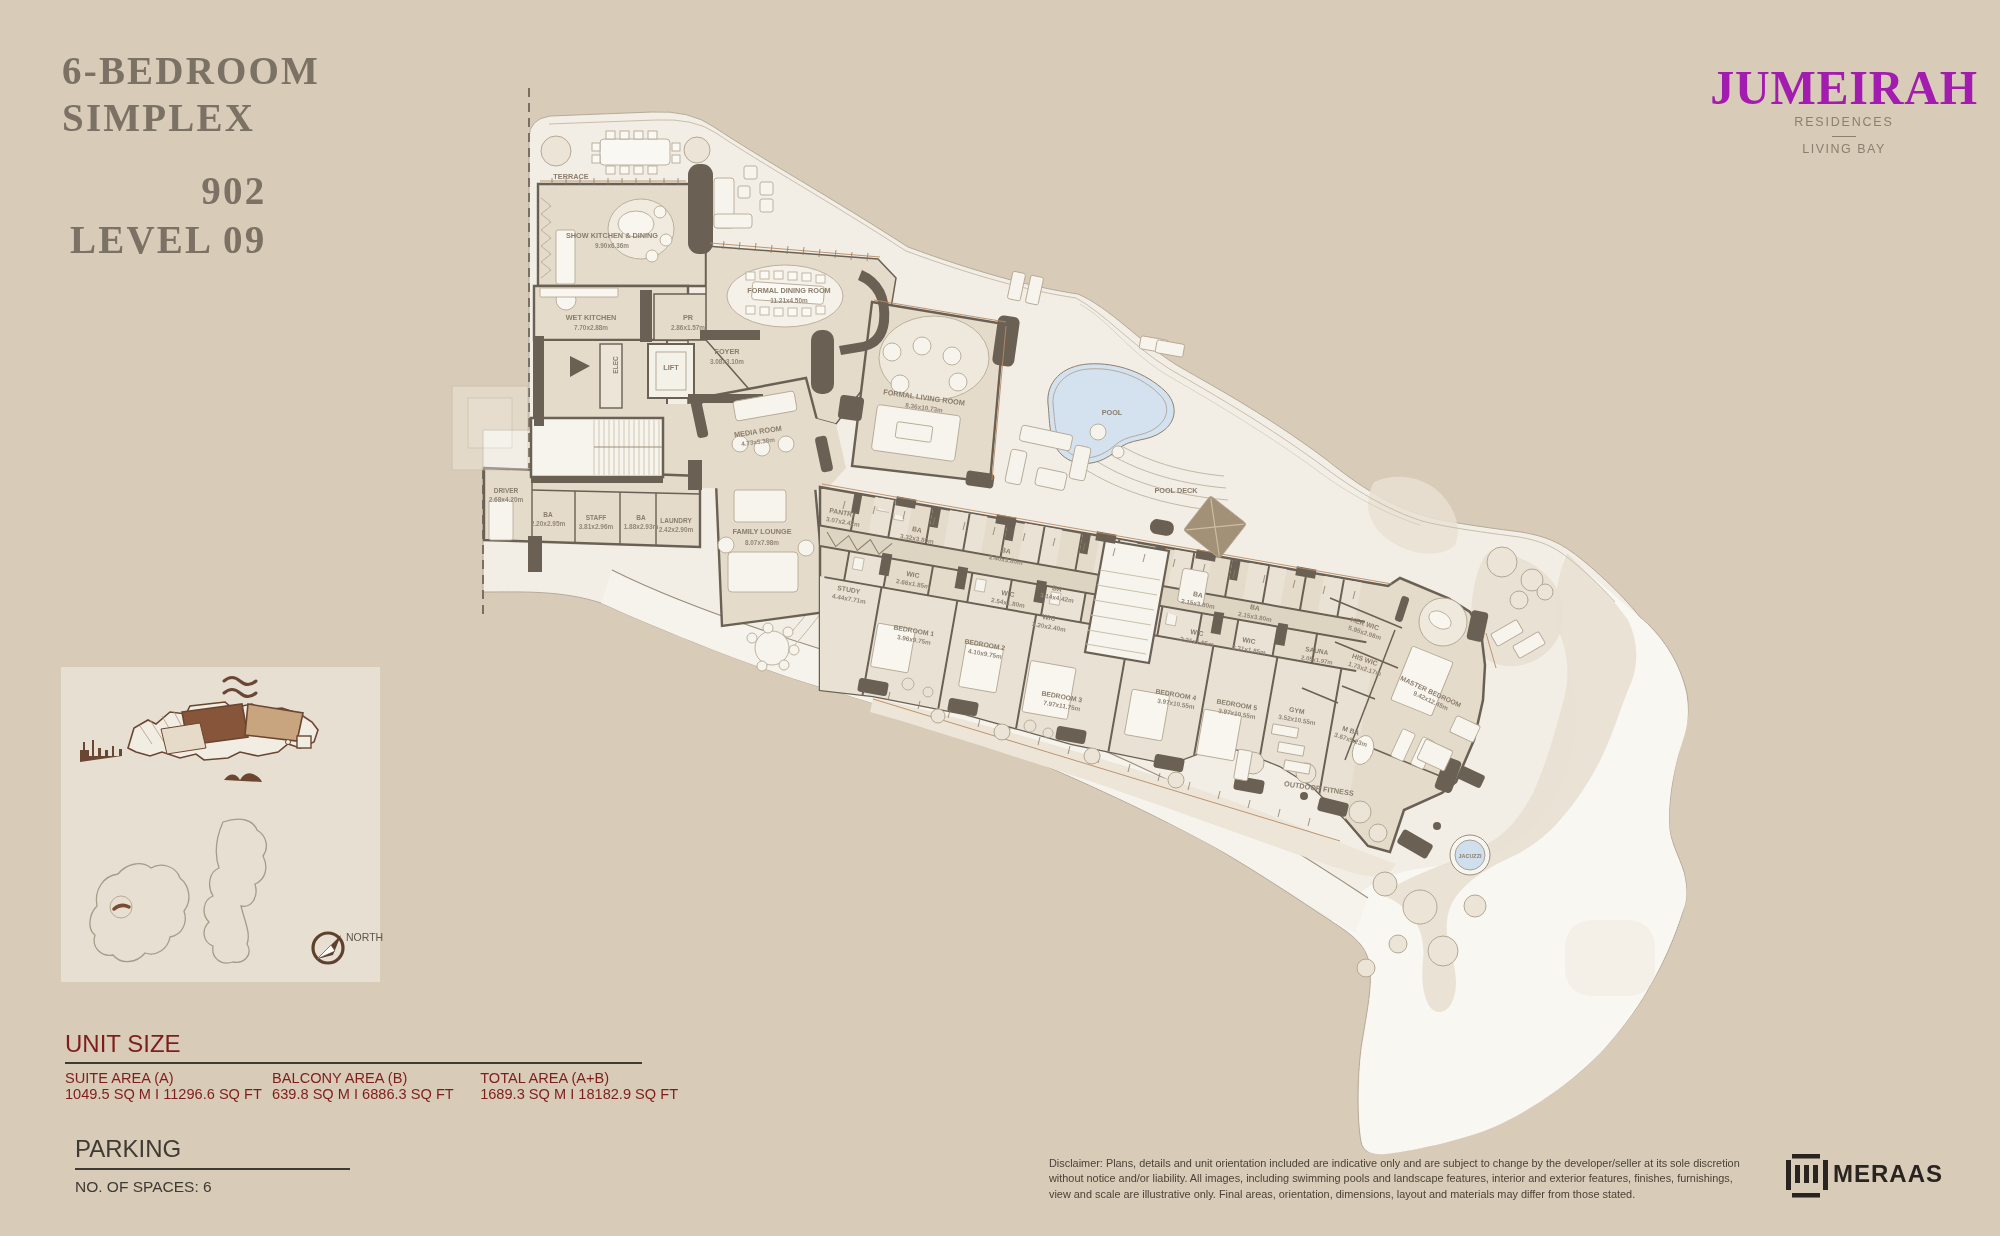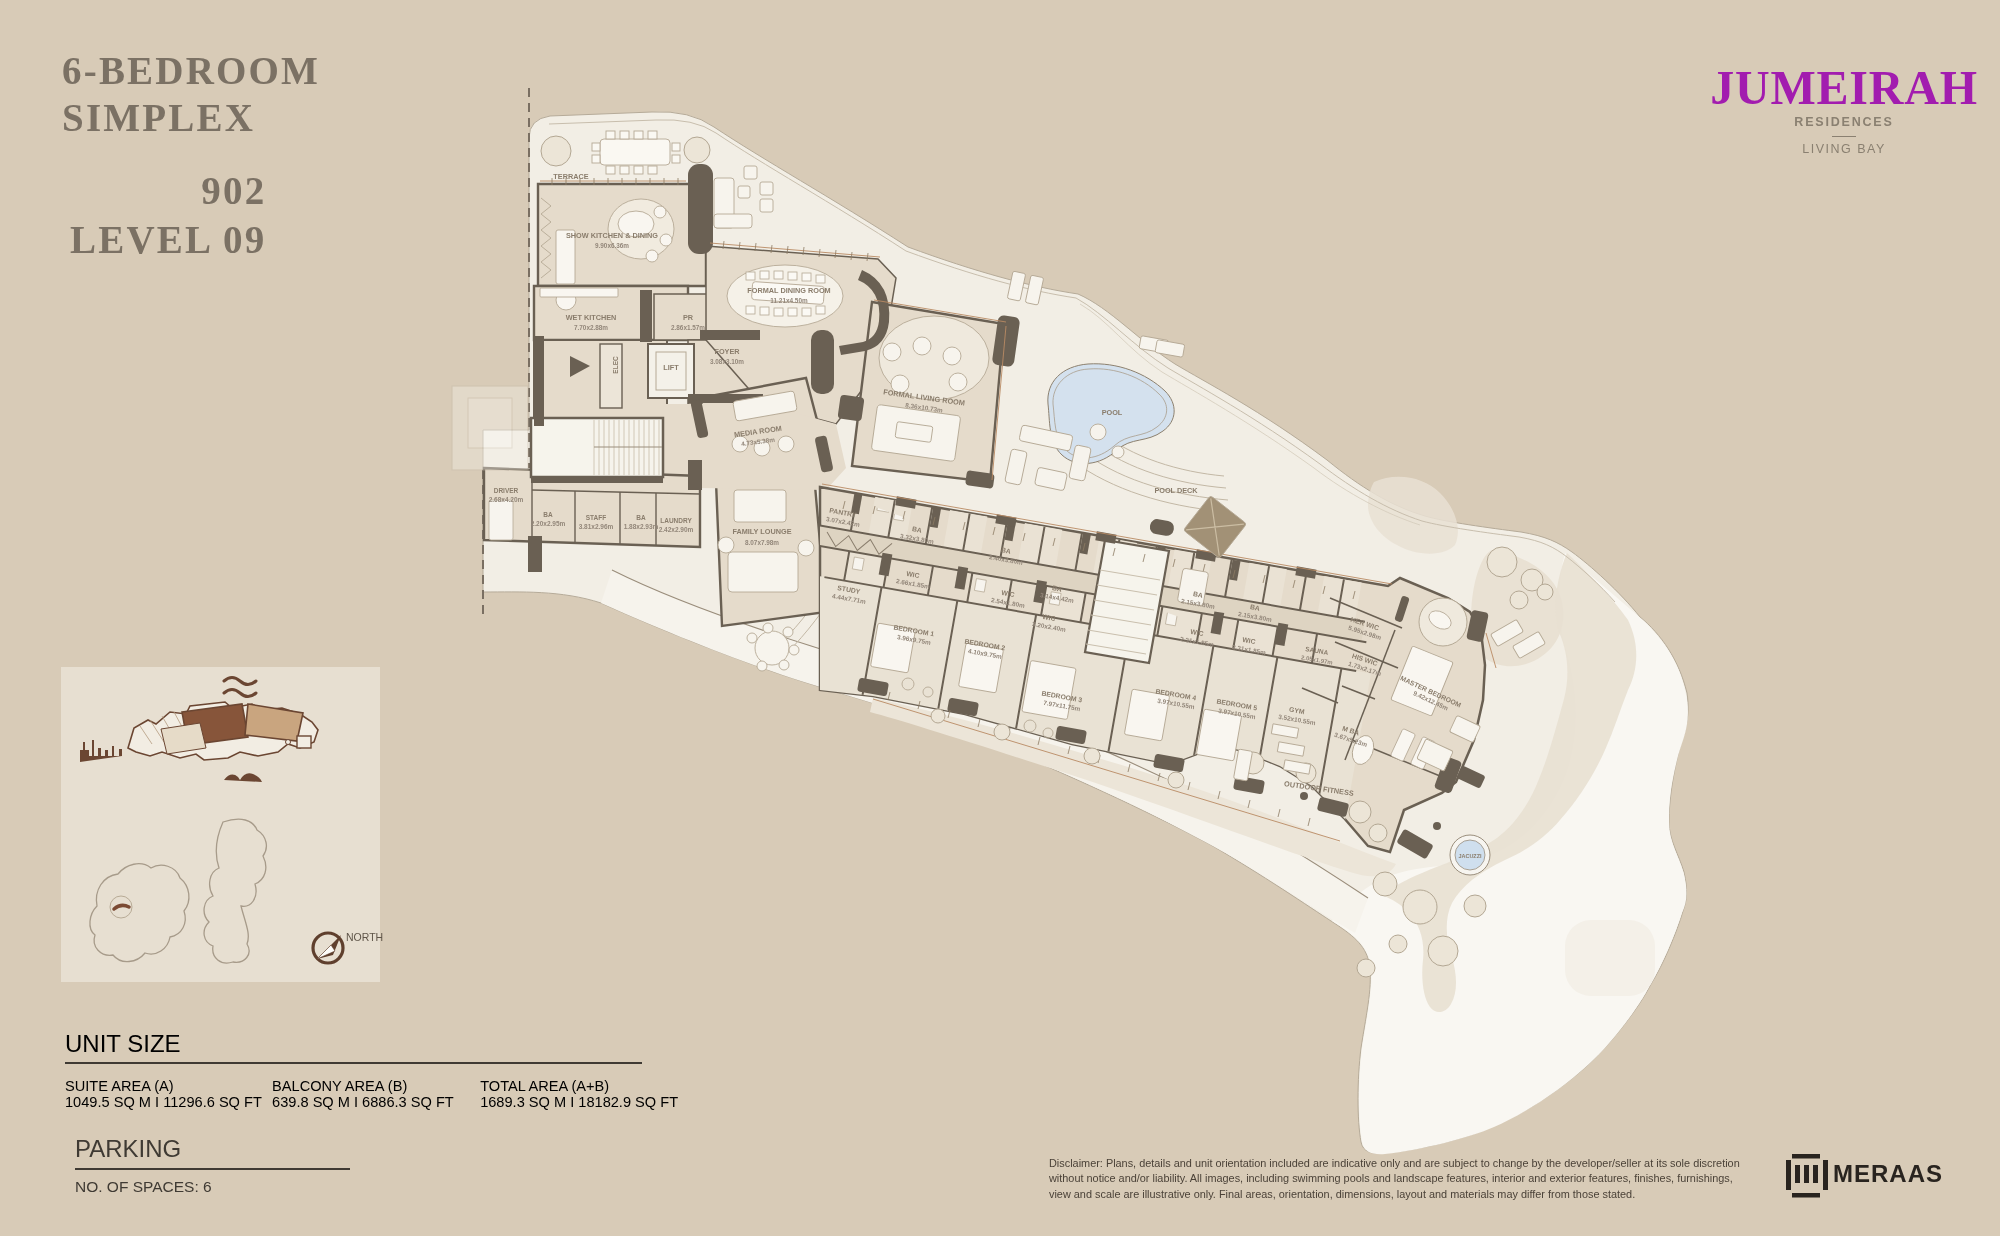--- a/index.html
+++ b/index.html
@@ -582,29 +582,29 @@
 </g>
 </g>
     </svg>
 
 <div class="abs title" style="left:62px;top:47px;font-size:39px;letter-spacing:2.2px;line-height:47px;">6-BEDROOM<br>SIMPLEX</div>
 
 <div class="abs title" style="left:70px;top:166px;font-size:39px;letter-spacing:2.2px;line-height:49px;text-align:right;">902<br>LEVEL 09</div>
 
 <div class="abs" style="left:1702px;top:51px;width:284px;text-align:center;color:#8a8071;">
   <div class="title" style="font-size:48px;letter-spacing:0.8px;line-height:42px;color:#a21caf;margin-top:16px;">JUMEIRAH</div>
-  <div style="font-size:12.5px;letter-spacing:1.8px;margin-top:6px;font-weight:bold;">RESIDENCES</div>
+  <div style="font-size:12.5px;letter-spacing:1.8px;margin-top:6px;">RESIDENCES</div>
   <div style="width:24px;border-top:1.5px solid #8a8071;margin:7px auto 5px auto;"></div>
   <div style="font-size:12.5px;letter-spacing:1.5px;margin-top:4px;">LIVING BAY</div>
 </div>
 
-<div class="abs" style="left:65px;top:1030px;color:#000000;">
+<div class="abs" style="left:65px;top:1030px;color:#7f1d1d;">
   <div style="font-size:24px;">UNIT SIZE</div>
   <div style="width:577px;border-top:2px solid #3f3a33;margin-top:4px;"></div>
-  <div style="margin-top:15px;font-size:14.6px;line-height:15.5px;white-space:nowrap;">
+  <div style="margin-top:7px;font-size:14.6px;line-height:15.5px;white-space:nowrap;">
     <div style="display:inline-block;width:203px;vertical-align:top;">SUITE AREA (A)<br>1049.5 SQ M I 11296.6 SQ FT</div>
     <div style="display:inline-block;width:204px;vertical-align:top;">BALCONY AREA (B)<br>639.8 SQ M I 6886.3 SQ FT</div>
     <div style="display:inline-block;vertical-align:top;">TOTAL AREA (A+B)<br>1689.3 SQ M I 18182.9 SQ FT</div>
   </div>
 </div>
 
 <div class="abs" style="left:65px;top:1135px;color:#3f3a33;margin-left:10px;">
   <div style="font-size:24px;">PARKING</div>
   <div style="width:275px;border-top:2px solid #3f3a33;margin-top:5px;"></div>
   <div style="margin-top:8px;font-size:15.5px;">NO. OF SPACES: 6</div>

